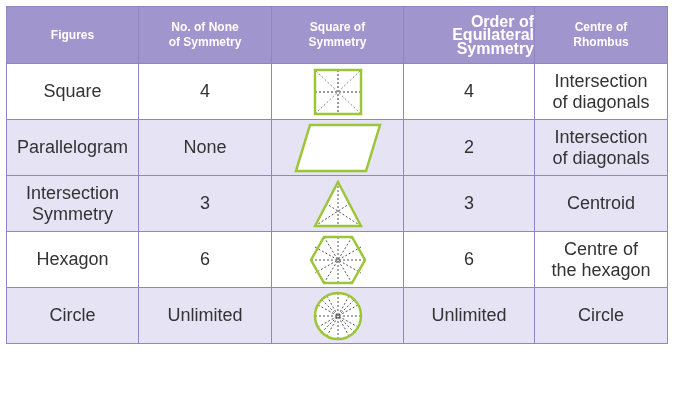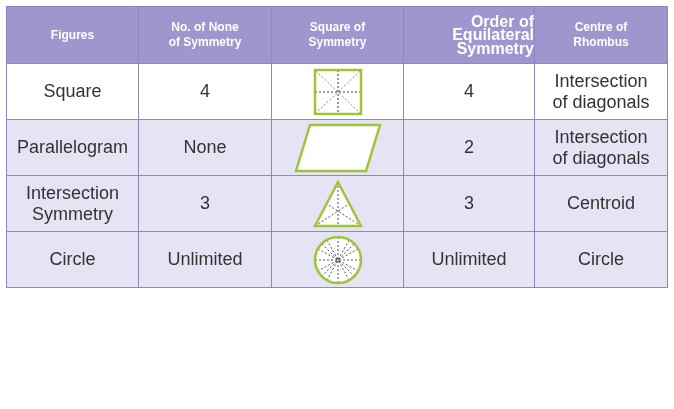--- a/index.html
+++ b/index.html
@@ -91,20 +91,39 @@
               <line x1="2" y1="46" x2="36" y2="24"></line>
               <line x1="48" y1="46" x2="14" y2="24"></line>
           </g>
           <polygon points="25,2 48,46 2,46" fill="none" stroke="#9dc53a" stroke-width="2.5"></polygon>
         </svg>
       </td>
       <td>3</td>
       <td><span>Centroid</span></td>
     </tr>
 
+    <tr class="odd">
+      <td><span>Hexagon</span></td>
+      <td>6</td>
+      <td class="shape">
+        <svg width="58" height="52" viewBox="0 0 58 52">
+          <g stroke="#555" stroke-width="1" stroke-dasharray="2,2">
+            <line x1="2" y1="26" x2="56" y2="26"></line>
+              <line x1="15" y1="3" x2="43" y2="49"></line>
+              <line x1="43" y1="3" x2="15" y2="49"></line>
+            <line x1="29" y1="3" x2="29" y2="49"></line>
+              <line x1="6" y1="13" x2="52" y2="39"></line>
+              <line x1="52" y1="13" x2="6" y2="39"></line>
+          </g>
+          <polygon points="15,3 43,3 56,26 43,49 15,49 2,26" fill="none" stroke="#9dc53a" stroke-width="2.5"></polygon>
+        </svg>
+      </td>
+      <td>6</td>
+      <td><span>Centre of</span><br><span>the hexagon</span></td>
+    </tr>
 
     <tr class="even">
       <td><span>Circle</span></td>
       <td>Unlimited</td>
       <td class="shape">
         <svg width="50" height="50" viewBox="0 0 50 50">
           <circle cx="25" cy="25" r="23" fill="#ffffff"></circle>
           <g stroke="#555" stroke-width="1" stroke-dasharray="2,2">
             <line x1="2" y1="25" x2="48" y2="25"></line>
               <line x1="25" y1="2" x2="25" y2="48"></line>

